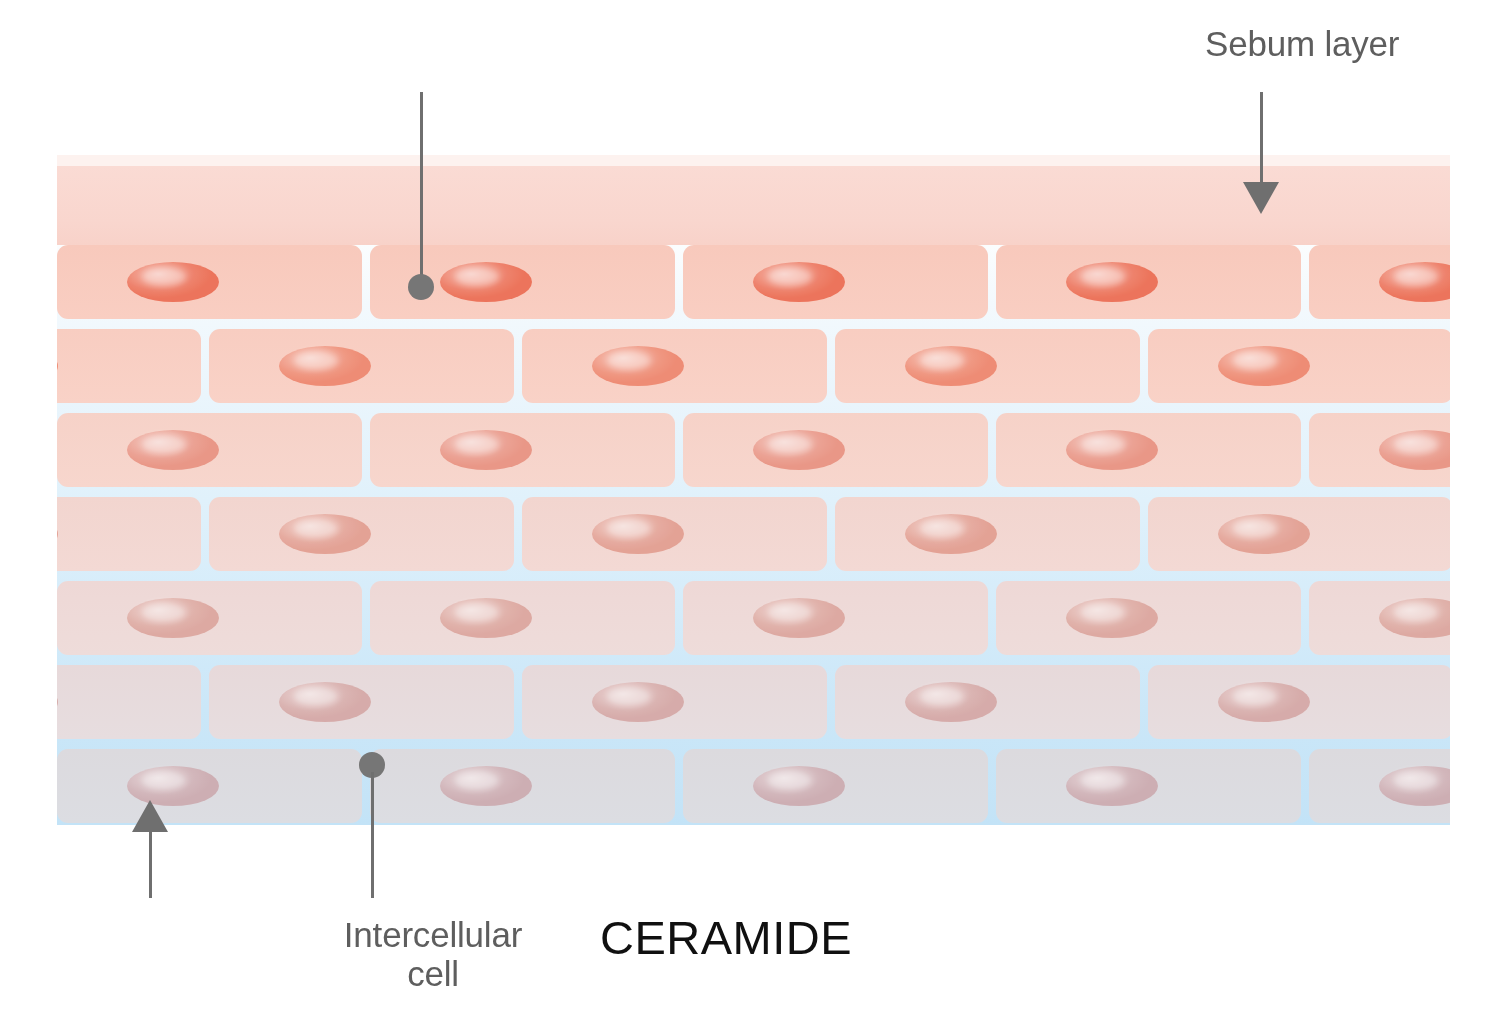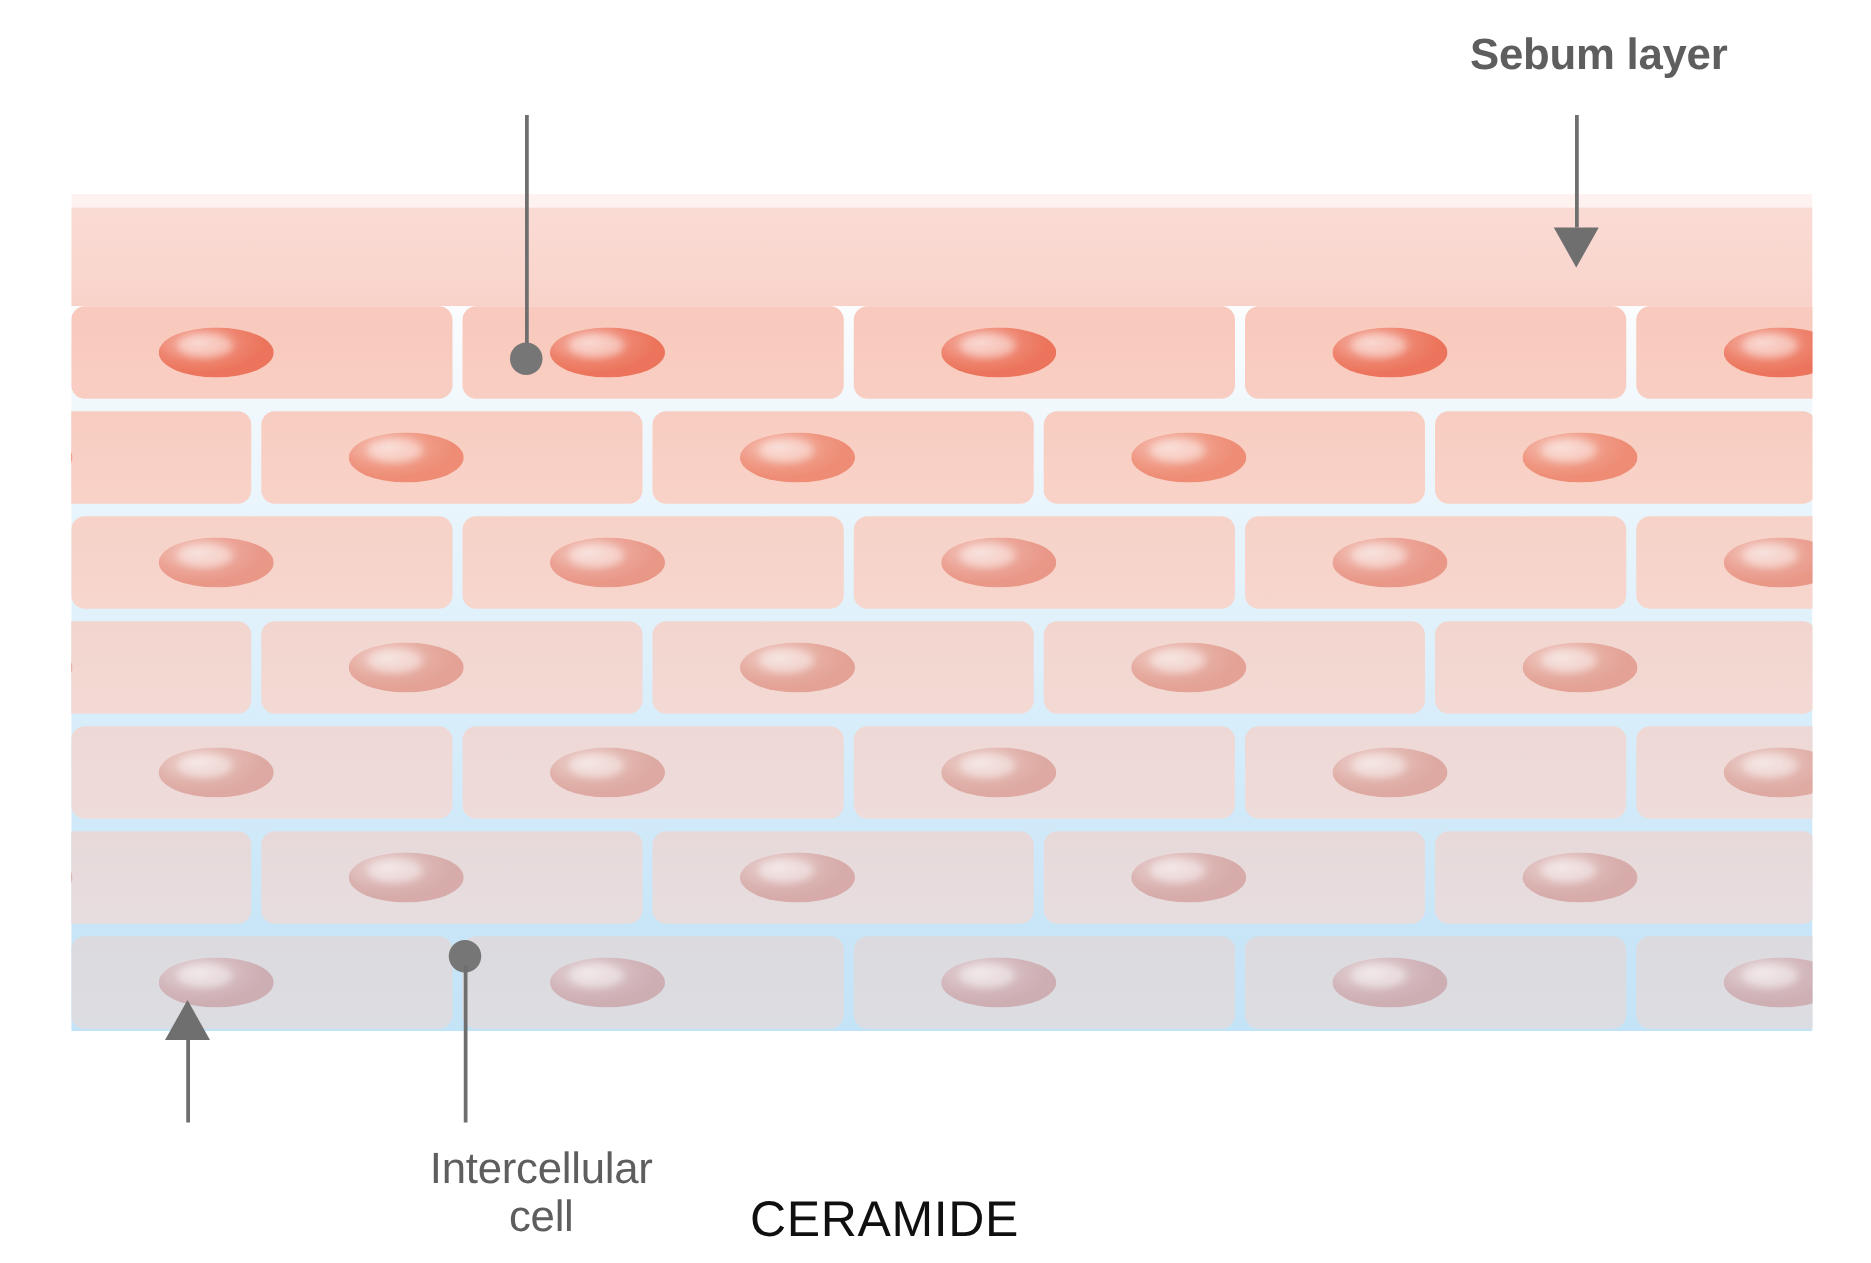--- a/index.html
+++ b/index.html
@@ -127,24 +127,23 @@
   }
   .arrow-up {
     border-left: 18px solid transparent;
     border-right: 18px solid transparent;
     border-bottom: 32px solid #6f6f6f;
   }
 
   .ceramide-title {
     position: absolute;
     color: #101010;
-    font-size: 40px;
+    font-size: 47px;
     letter-spacing: 0.5px;
     white-space: pre;
-    margin-top: 44px;
   }
 </style>
 </head>
 <body>
 
 <div id="stage">
 
   <div class="skin-block">
     <div class="sebum-top-sheen"></div>
     <div class="sebum-band"></div>
@@ -268,21 +267,21 @@
           <div class="cell" style="left: 1252px; top: 0px; width: 305px; height: 74px; background: linear-gradient(rgb(220, 218, 222) 0%, rgb(220, 221, 226) 100%);">
             <div class="nucleus" style="width: 92px; height: 40px; left: 70px; top: 17px; background: radial-gradient(at 34% 30%, rgba(255, 255, 255, 0.55) 0%, rgba(255, 255, 255, 0.1) 42%, rgba(255, 255, 255, 0) 62%), rgb(205, 173, 178); opacity: 0.96;"></div>
           </div>
         </div>
       </div>
   </div>
 
   <div class="leader-line" style="left:420px; top:92px; height:196px;"></div>
   <div class="leader-dot" style="left:408px; top:274px; width:26px; height:26px;"></div>
 
-  <div class="anno-label" style="left:1176px; top:24px;font-weight:bold;">Sebum layer</div>
+  <div class="anno-label" style="left:1205px; top:24px;">Sebum layer</div>
   <div class="leader-line" style="left:1260px; top:92px; height:90px;"></div>
   <div class="arrow-head arrow-down" style="left:1243px; top:182px;"></div>
 
   <div class="arrow-head arrow-up" style="left:132px; top:800px;"></div>
   <div class="leader-line" style="left:149px; top:830px; height:68px;"></div>
 
   <div class="leader-dot" style="left:359px; top:752px; width:26px; height:26px;"></div>
   <div class="leader-line" style="left:371px; top:772px; height:126px;"></div>
   <div class="anno-label center" style="left:320px; top:915px; width:226px;"><span>Intercellular</span><br><span>cell</span></div>
 

